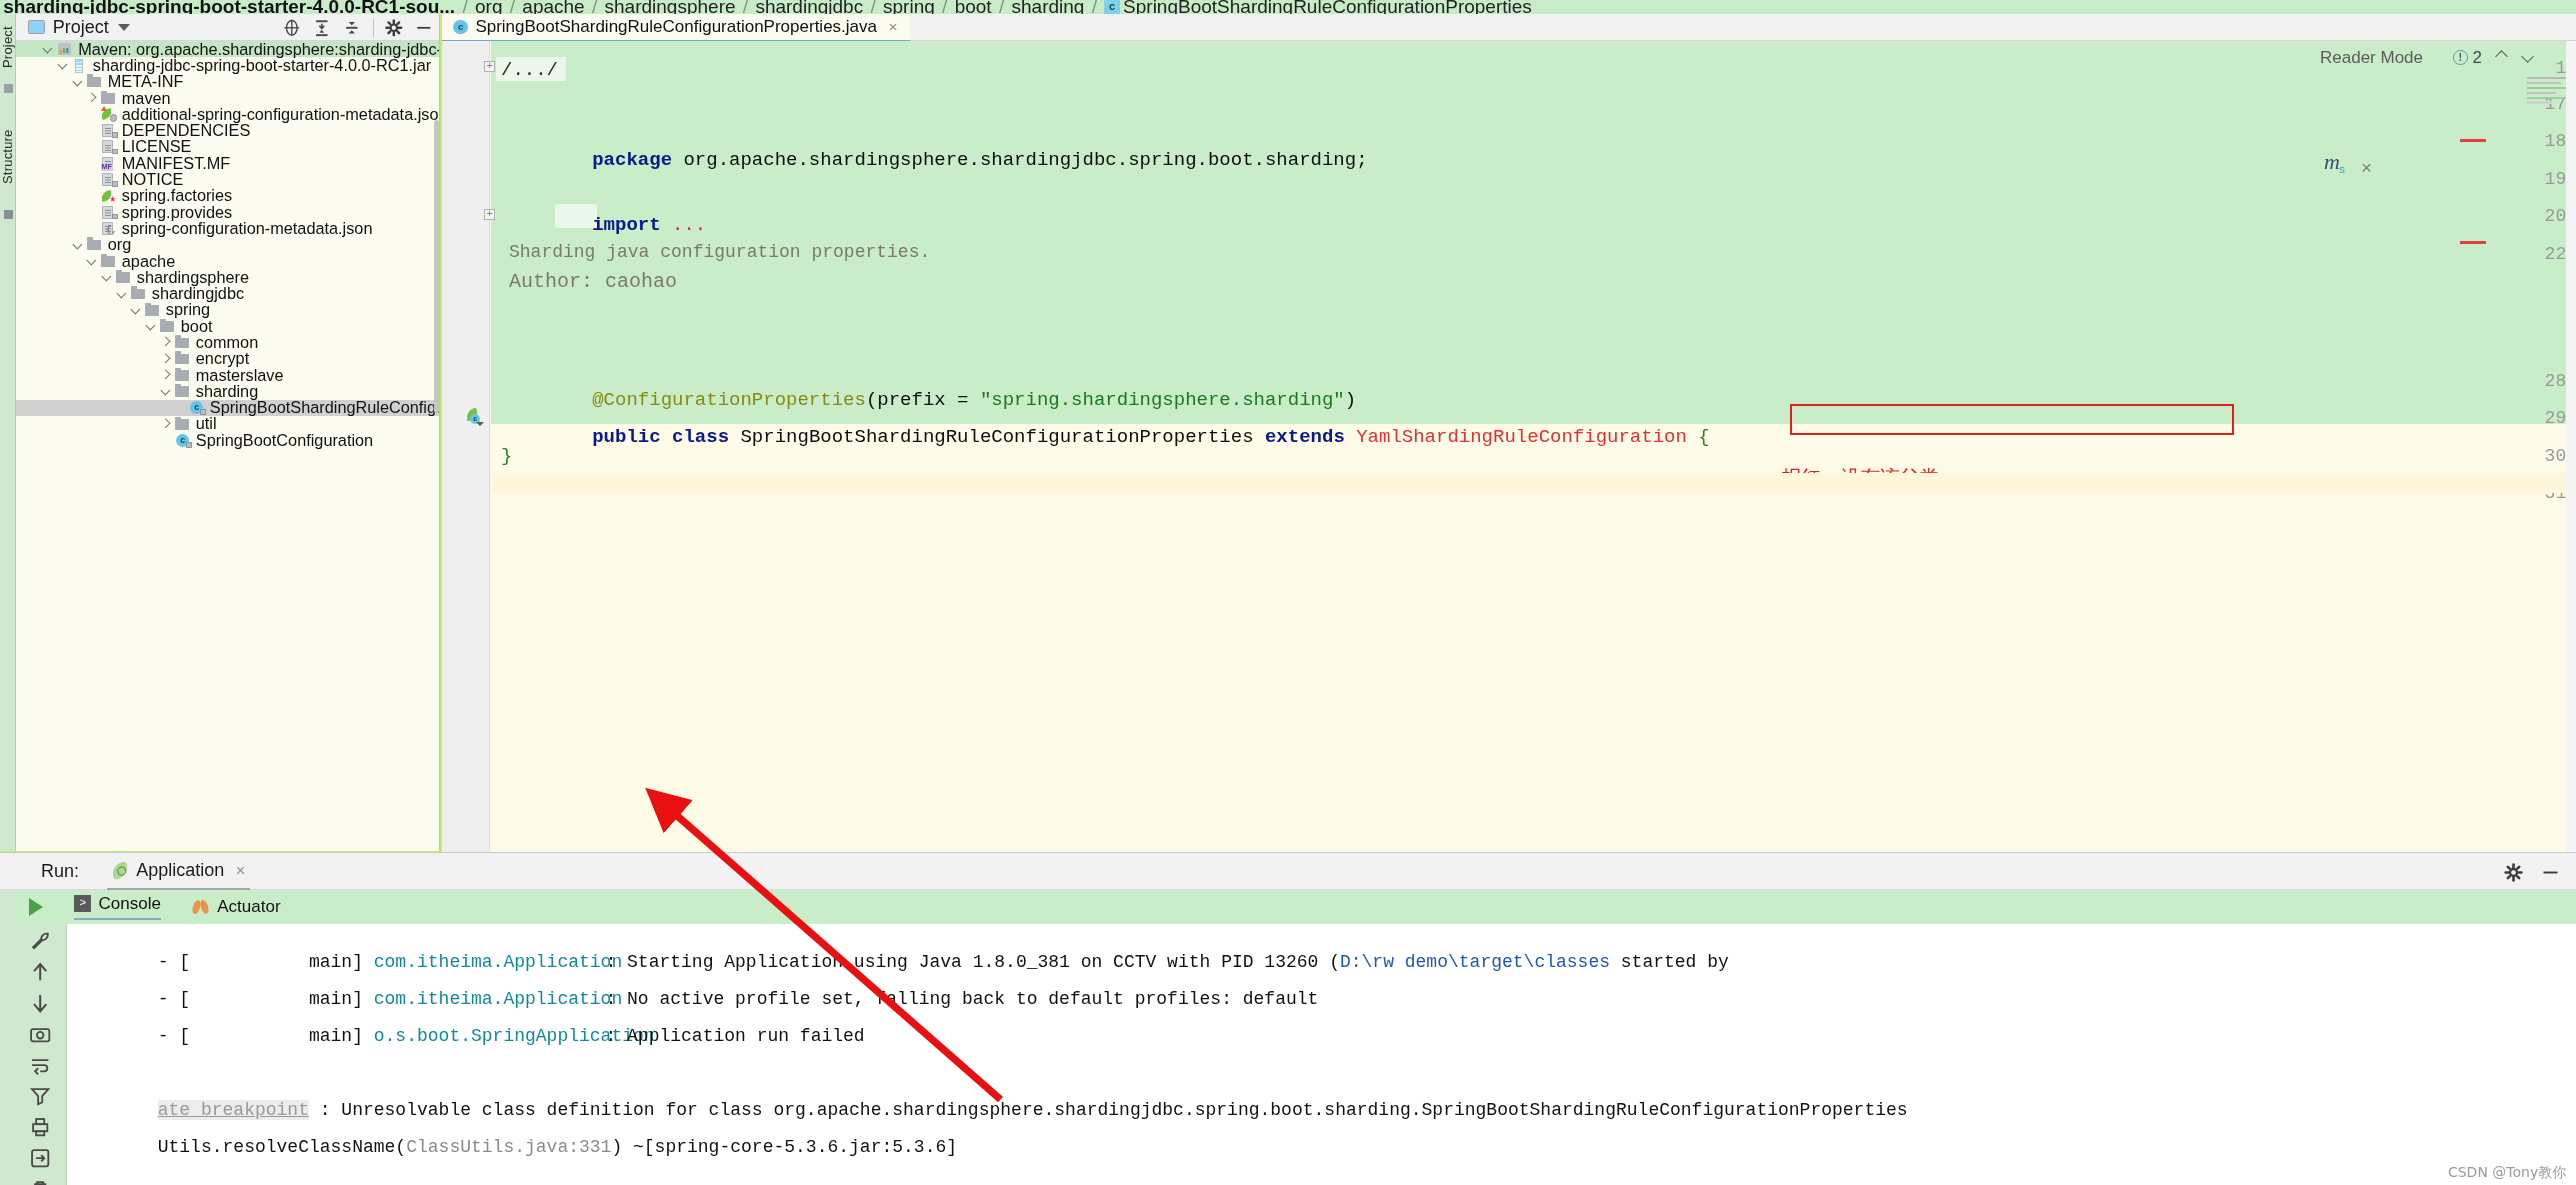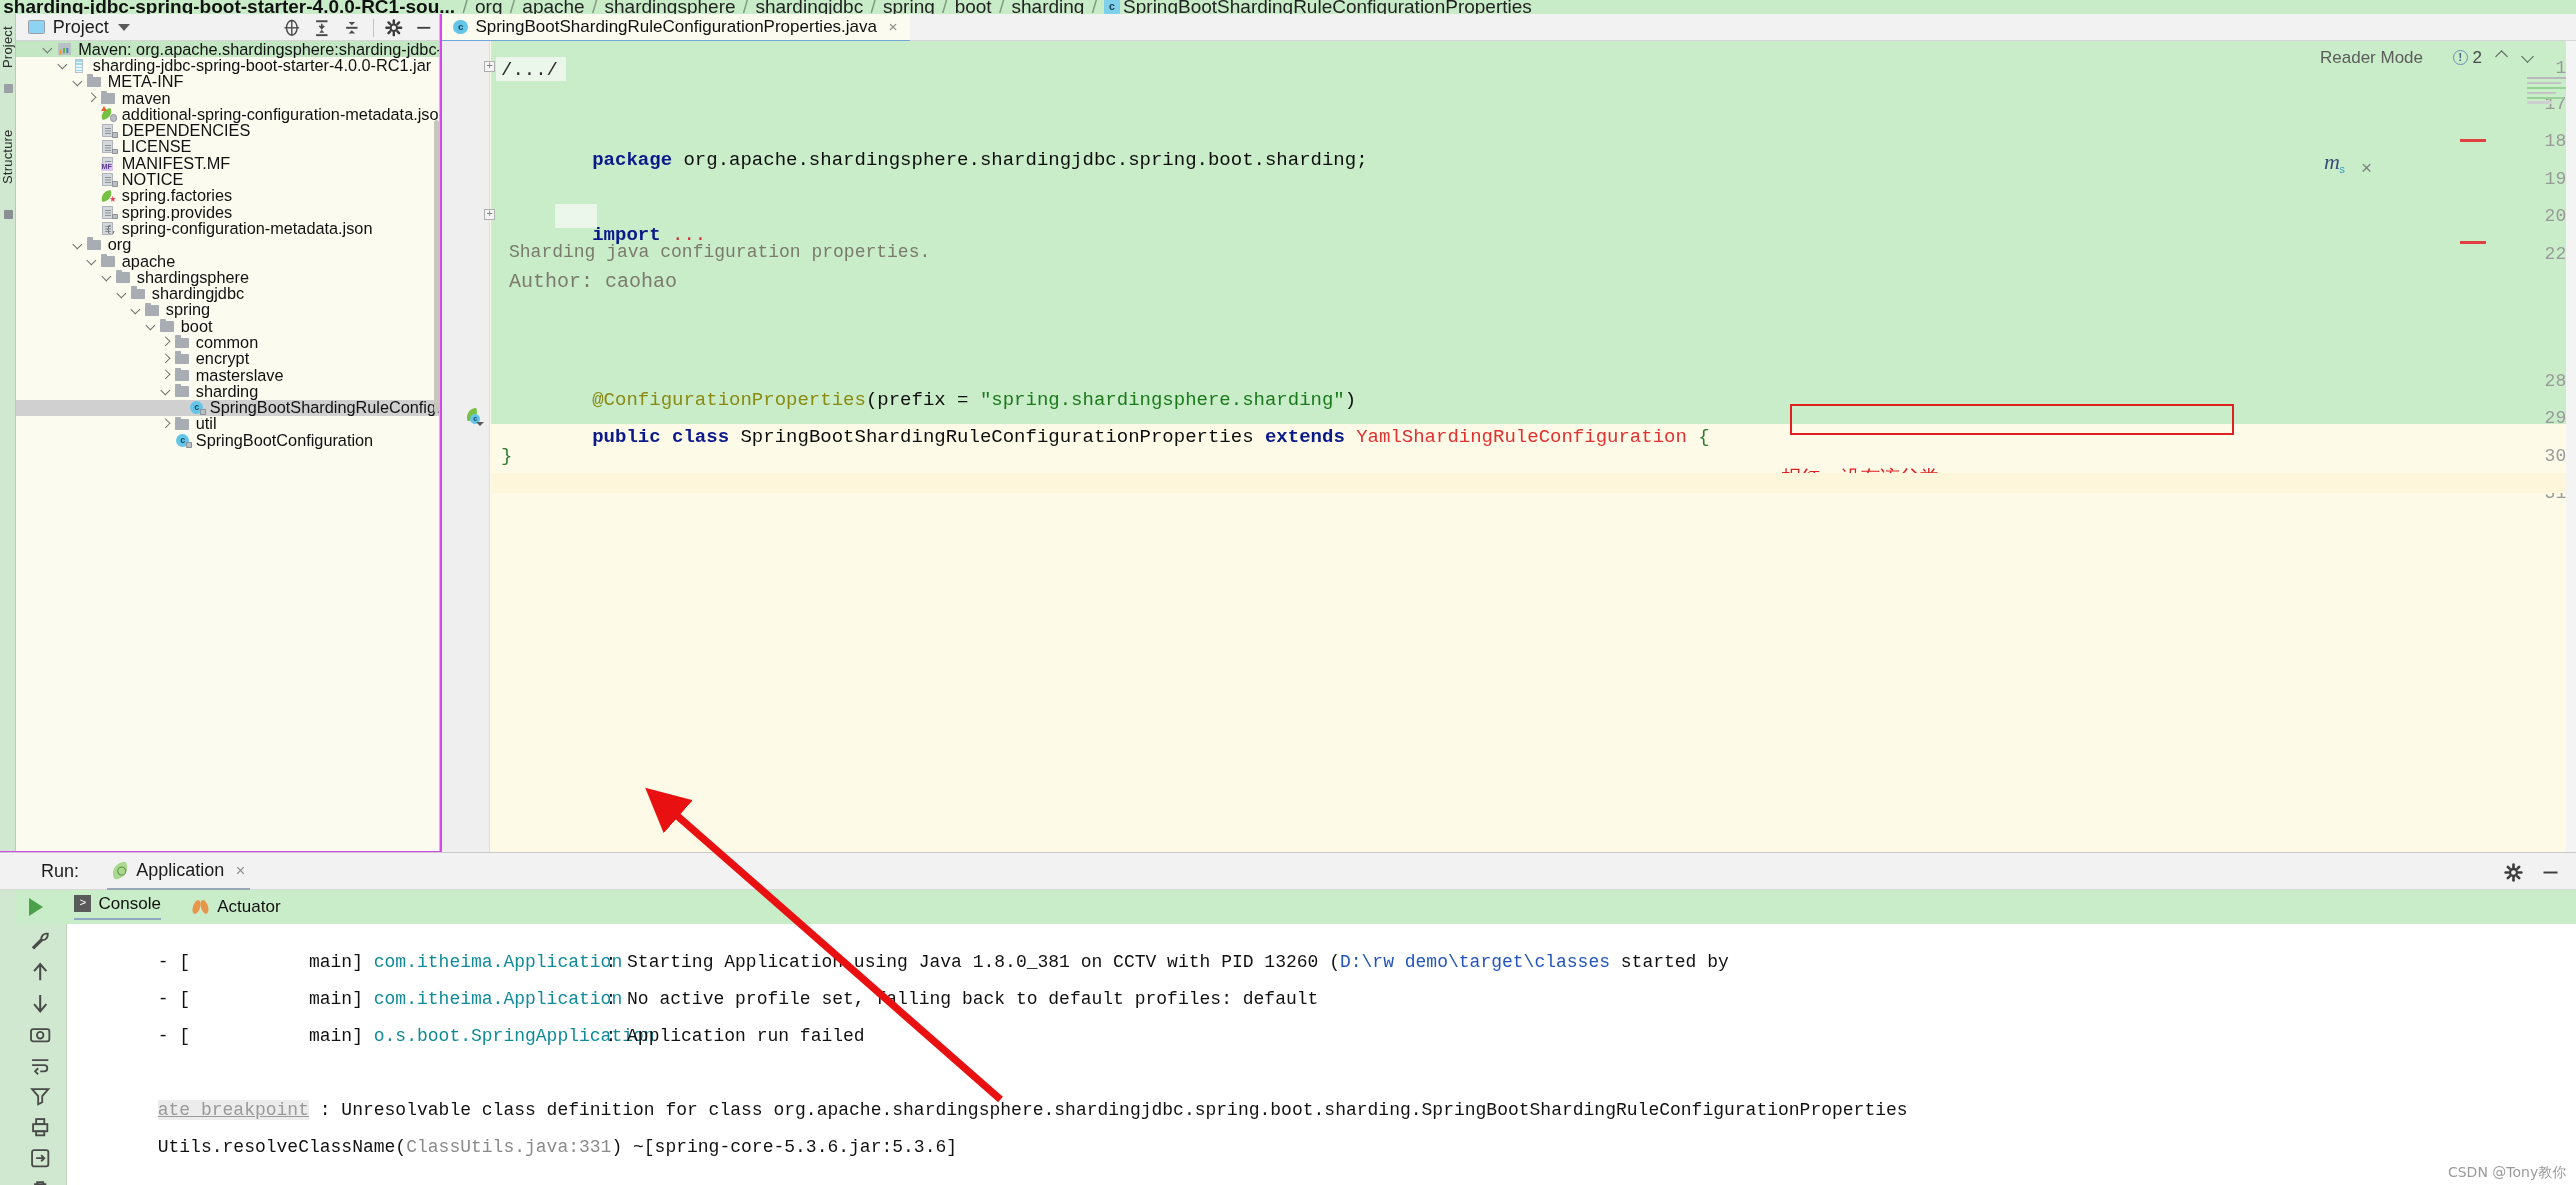--- a/index.html
+++ b/index.html
@@ -6,21 +6,21 @@
   html, body {
     margin: 0; padding: 0;
     width: 2576px; height: 1185px;
     overflow: hidden;
     background: #ffffff;
     font-family: "Liberation Sans", sans-serif;
   }
   #app {
     position: relative;
     width: 2344px; height: 1185px;
-    background: #d946ef;
+    background: #bef264;
   }
 
   
   .breadcrumb-bar {
     position: absolute; left: 0; top: 0; width: 2576px; height: 14px;
     background: #c8ecc8;
     display: flex; align-items: center;
     padding-left: 3.3px;
     font-size: 19px;
     color: #1a1a1a;
@@ -782,21 +782,21 @@
       <div class="fold-hl" style="left:54px; top:15.5px; width:70px; height:24.4px;"></div>
       <div class="fold" style="left:42px; top:19.6px;">+</div>
       <div class="codeline cmt" style="top:19.6px; left:59px; color:#2b2b2b;">/.../</div>
 
       <div class="codeline" style="top:91px; left:59px;">
         <span class="kw">package</span><span> </span><span>org.apache.shardingsphere.shardingjdbc.spring.boot.sharding;</span>
       </div>
 
       <div class="fold-hl" style="left:113px; top:163px; width:42px; height:24.4px;"></div>
       <div class="fold" style="left:42px; top:168px;">+</div>
-      <div class="codeline" style="top:166px; left:59px;">
+      <div class="codeline" style="top:156px; left:59px;">
         <span class="kw">import</span><span> </span><span class="dots-red">...</span>
       </div>
 
       <div class="codeline cmt" style="top:202px; left:67px; font-size:18px;">Sharding java configuration properties.</div>
       <div class="codeline cmt" style="top:231px; left:67px; font-size:20px;">Author: caohao</div>
 
       <div class="codeline" style="top:331px; left:59px;">
         <span class="anno">@ConfigurationProperties</span><span>(prefix = </span><span class="str">"spring.shardingsphere.sharding"</span><span>)</span>
       </div>
 

